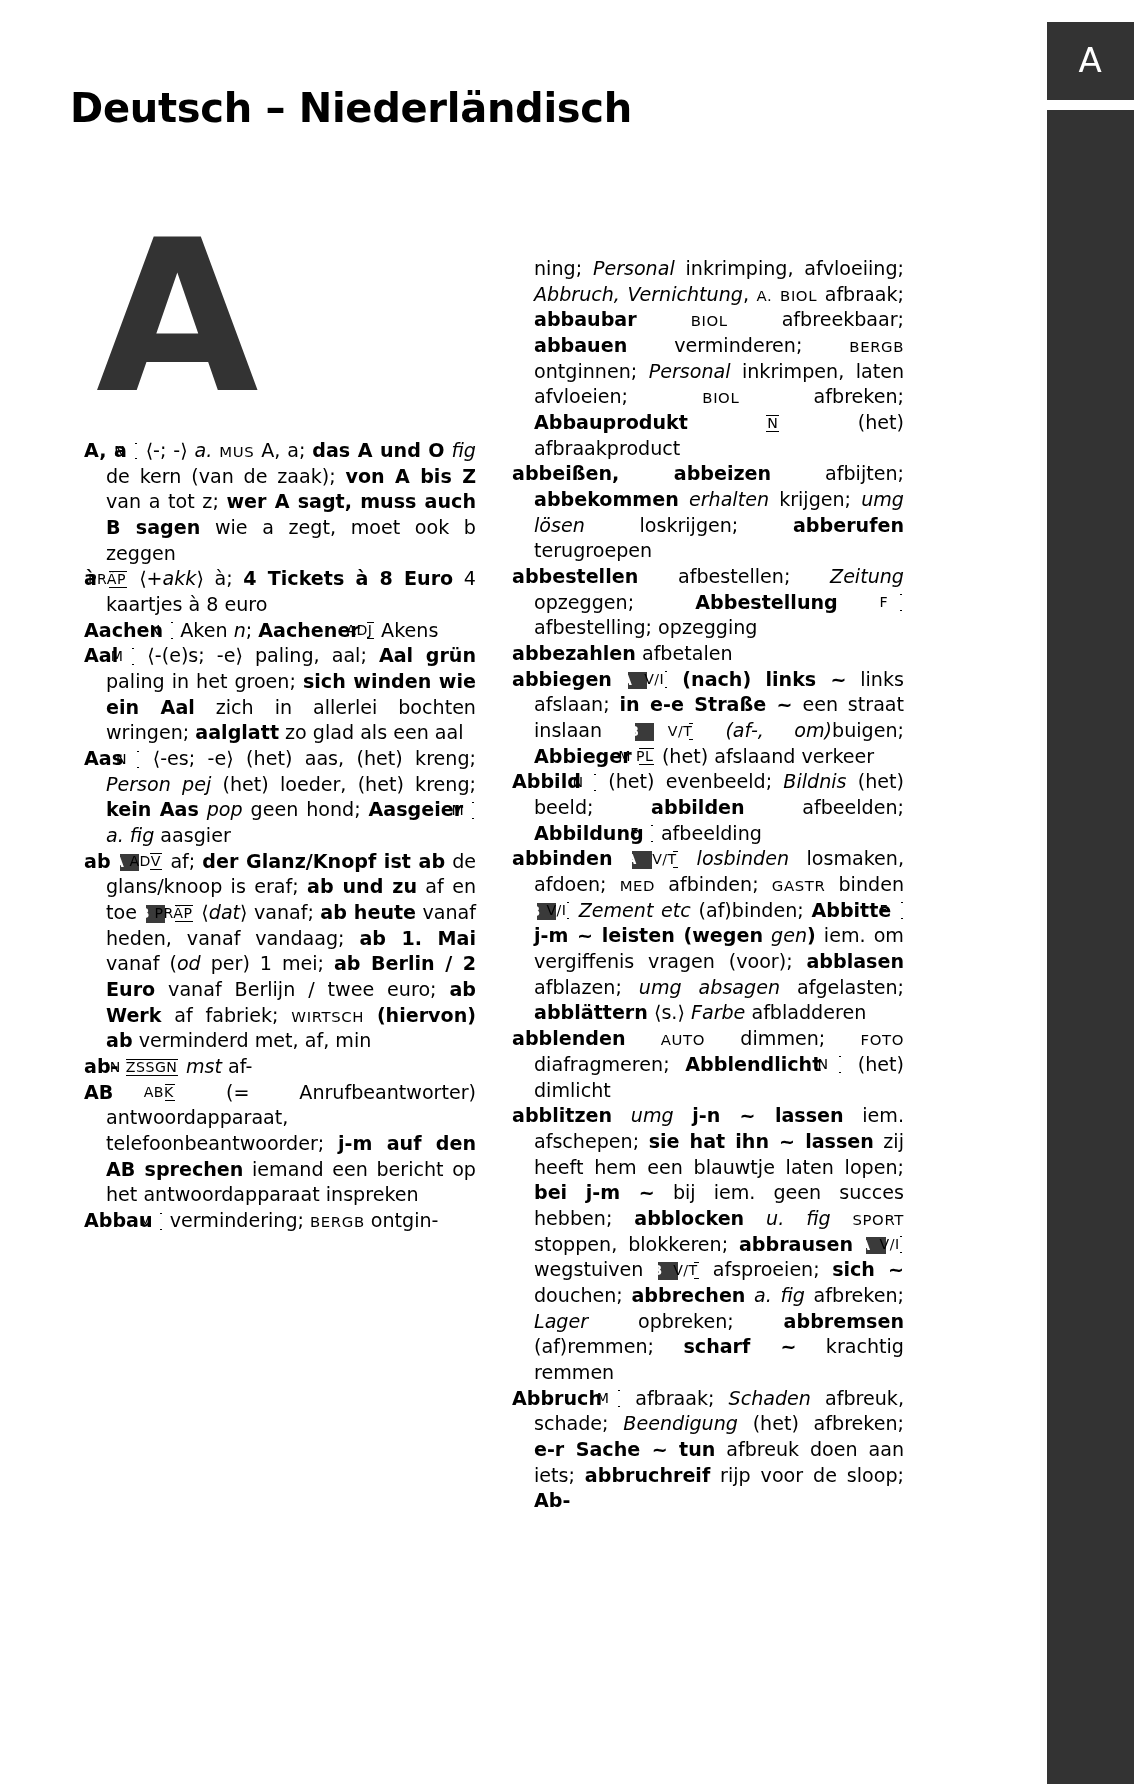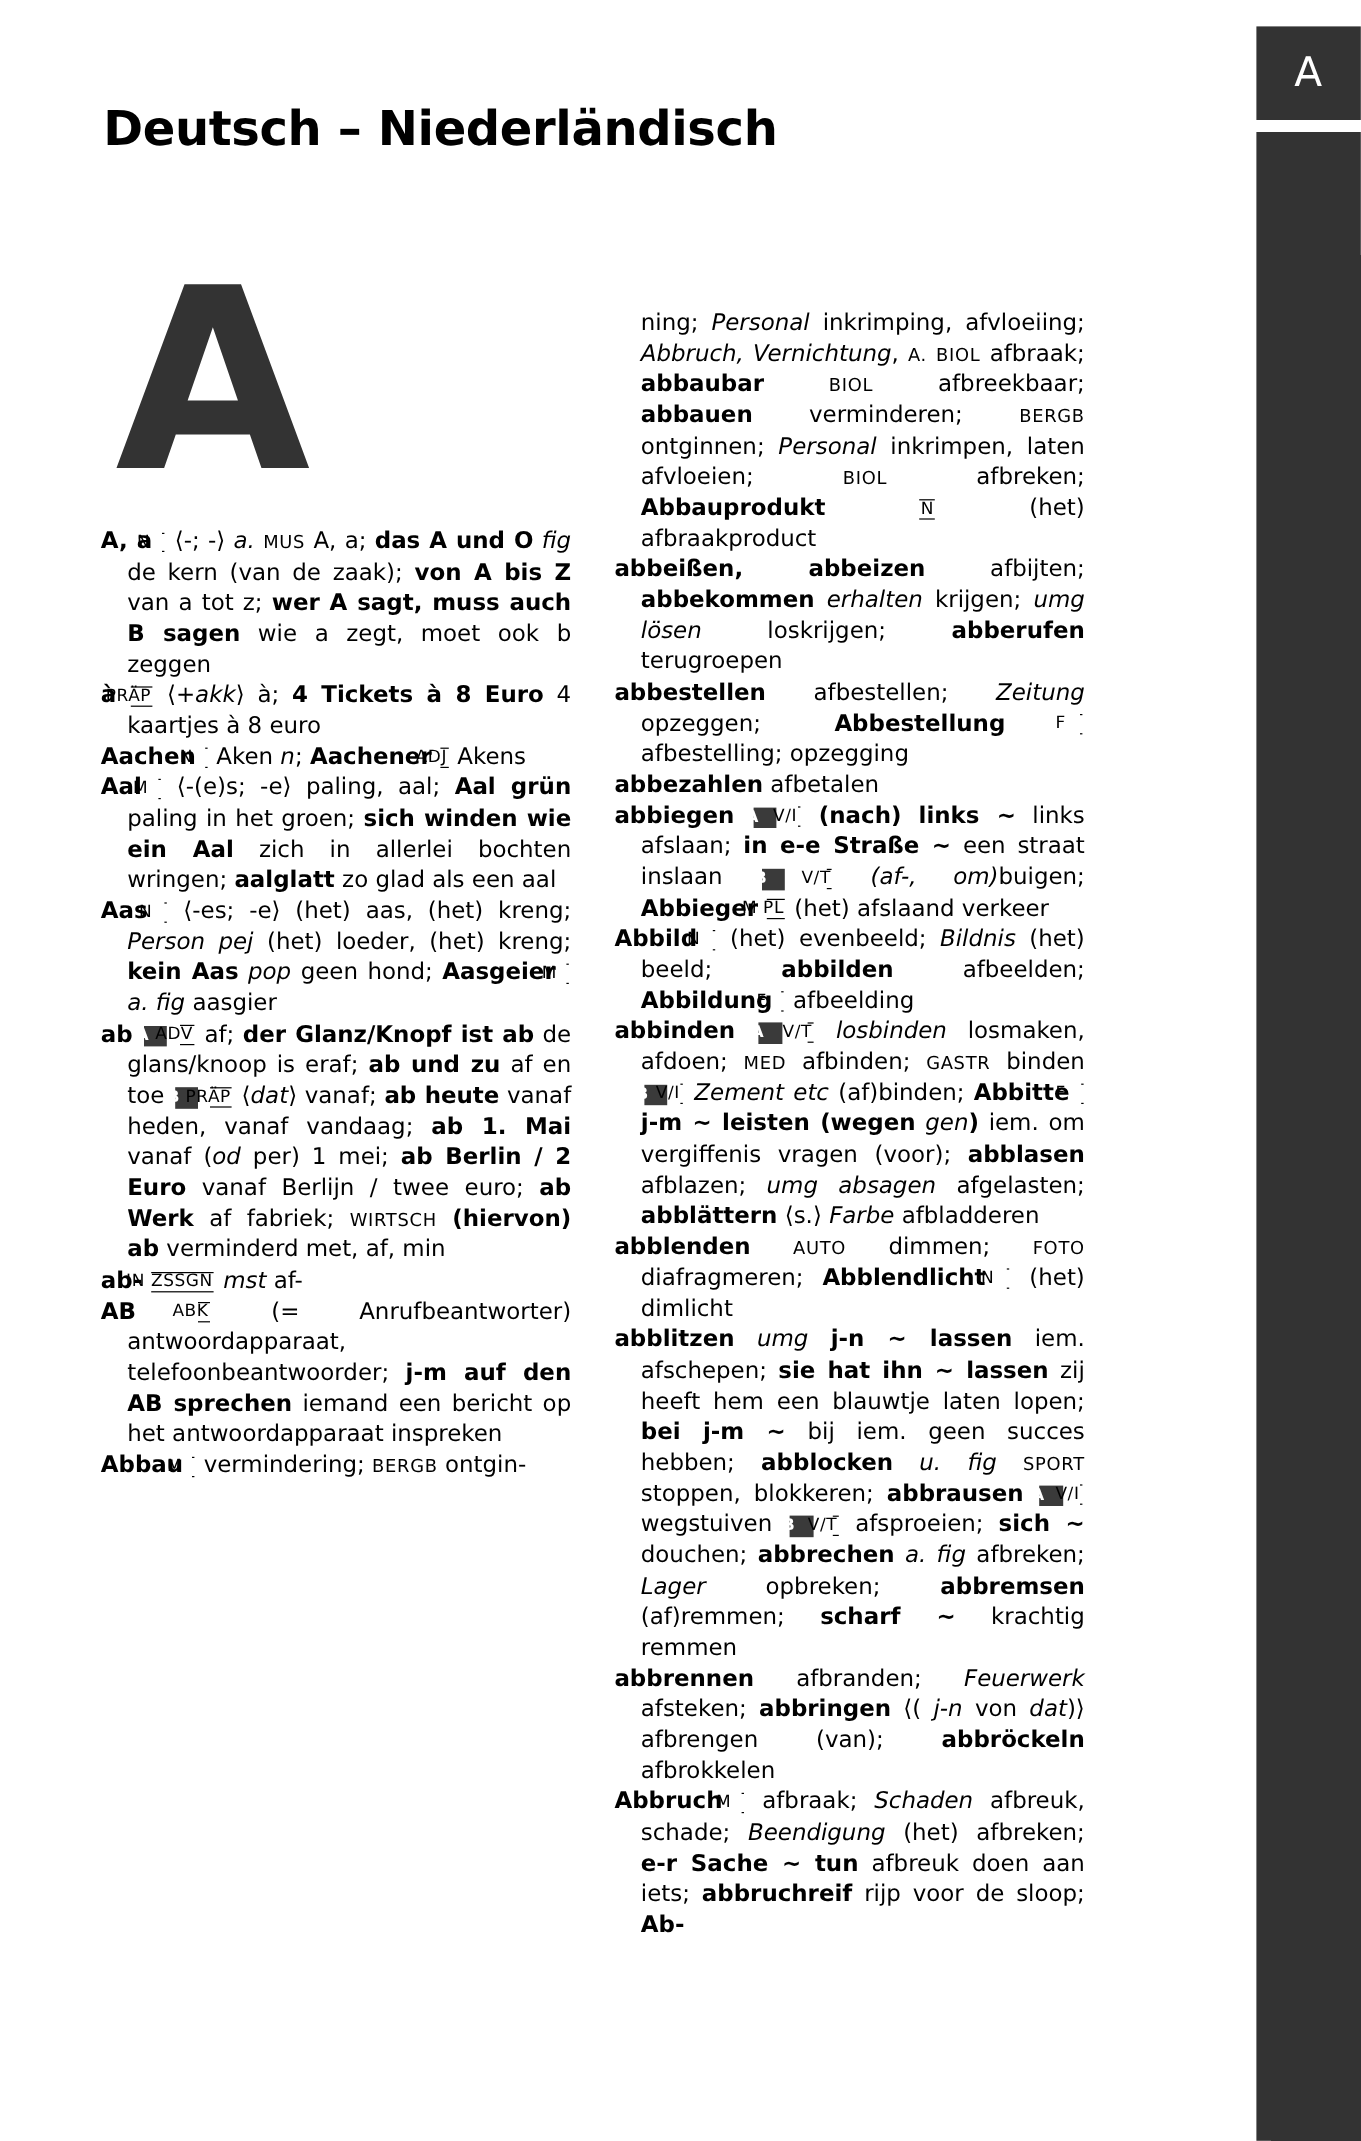--- a/index.html
+++ b/index.html
@@ -37,21 +37,21 @@
   #thumb-strip {
     position: absolute;
     right: 0; top: 110px; bottom: 0;
     width: 87px;
     background: #333333;
   }
 
   
   #page-header {
     position: absolute;
-    left: 86px; top: 86px;
+    left: 70px; top: 86px;
     width: 800px;
   }
   #page-title {
     font-size: 40px;
     font-weight: 700;
     letter-spacing: -0.3px;
     line-height: 1.1;
     margin: 0;
   }
 
@@ -175,16 +175,15 @@
   <div class="column col-right">
       <p class="cont">ning; <span class="it">Personal</span> inkrimping, afvloeiing; <span class="it">Abbruch, Vernichtung</span>, <span class="sc">a.</span> <span class="sc">Biol</span> afbraak; <span class="hw">abbaubar</span> <span class="sc">Biol</span> afbreekbaar; <span class="hw">abbauen</span> verminderen; <span class="sc">Bergb</span> ontginnen; <span class="it">Personal</span> inkrimpen, laten afvloeien; <span class="sc">Biol</span> afbreken; <span class="hw">Abbauprodukt</span> <span class="tag">N</span> (het) afbraakproduct</p>
       <p class="entry"><span class="hw">abbeißen, abbeizen</span> afbijten; <span class="hw">abbekommen</span> <span class="it">erhalten</span> krijgen; <span class="it">umg lösen</span> loskrijgen; <span class="hw">abberufen</span> terugroepen</p>
       <p class="entry"><span class="hw">abbestellen</span> afbestellen; <span class="it">Zeitung</span> opzeggen; <span class="hw">Abbestellung</span> <span class="tag">F</span> afbestelling; opzegging</p>
       <p class="entry"><span class="hw">abbezahlen</span> afbetalen</p>
       <p class="entry"><span class="hw">abbiegen</span> <span class="sense">A</span> <span class="tag">V/I</span> <b>(nach) links ~</b> links afslaan; <b>in e-e Straße ~</b> een straat inslaan <span class="sense">B</span> <span class="tag">V/T</span> <span class="it">(af-, om)</span>buigen; <span class="hw">Abbieger</span> <span class="tag">M PL</span> (het) afslaand verkeer</p>
       <p class="entry"><span class="hw">Abbild</span> <span class="tag">N</span> (het) evenbeeld; <span class="it">Bildnis</span> (het) beeld; <span class="hw">abbilden</span> afbeelden; <span class="hw">Abbildung</span> <span class="tag">F</span> afbeelding</p>
       <p class="entry"><span class="hw">abbinden</span> <span class="sense">A</span> <span class="tag">V/T</span> <span class="it">losbinden</span> losmaken, afdoen; <span class="sc">Med</span> afbinden; <span class="sc">Gastr</span> binden <span class="sense">B</span> <span class="tag">V/I</span> <span class="it">Zement etc</span> (af)binden; <span class="hw">Abbitte</span> <span class="tag">F</span> <b>j-m ~ leisten (wegen</b> <span class="it">gen</span><b>)</b> iem. om vergiffenis vragen (voor); <span class="hw">abblasen</span> afblazen; <span class="it">umg absagen</span> afgelasten; <span class="hw">abblättern</span> <span class="infl">⟨s.⟩</span> <span class="it">Farbe</span> afbladderen</p>
       <p class="entry"><span class="hw">abblenden</span> <span class="sc">Auto</span> dimmen; <span class="sc">Foto</span> diafragmeren; <span class="hw">Abblendlicht</span> <span class="tag">N</span> (het) dimlicht</p>
       <p class="entry"><span class="hw">abblitzen</span> <span class="it">umg</span> <b>j-n ~ lassen</b> iem. afschepen; <b>sie hat ihn ~ lassen</b> zij heeft hem een blauwtje laten lopen; <b>bei j-m ~</b> bij iem. geen succes hebben; <span class="hw">abblocken</span> <span class="it">u. fig</span> <span class="sc">Sport</span> stoppen, blokkeren; <span class="hw">abbrausen</span> <span class="sense">A</span> <span class="tag">V/I</span> wegstuiven <span class="sense">B</span> <span class="tag">V/T</span> afsproeien; <b>sich ~</b> douchen; <span class="hw">abbrechen</span> <span class="it">a. fig</span> afbreken; <span class="it">Lager</span> opbreken; <span class="hw">abbremsen</span> (af)remmen; <b>scharf ~</b> krachtig remmen</p>
-      <p class="entry"><span class="hw">abbrennen</span> afbranden; <span class="it">Feuerwerk</span> afsteken; <span class="hw">abbringen</span> <span class="infl">⟨( <span class="it">j-n</span> von <span class="it">dat</span>)⟩</span> afbrengen (van); <span class="hw">abbröckeln</span> afbrokkelen</p>
       <p class="entry"><span class="hw">Abbruch</span> <span class="tag">M</span> afbraak; <span class="it">Schaden</span> afbreuk, schade; <span class="it">Beendigung</span> (het) afbreken; <b>e-r Sache ~ tun</b> afbreuk doen aan iets; <span class="hw">abbruchreif</span> rijp voor de sloop; <span class="hw">Ab-</span></p>
     </div>
 </div>
 
 </body></html>

